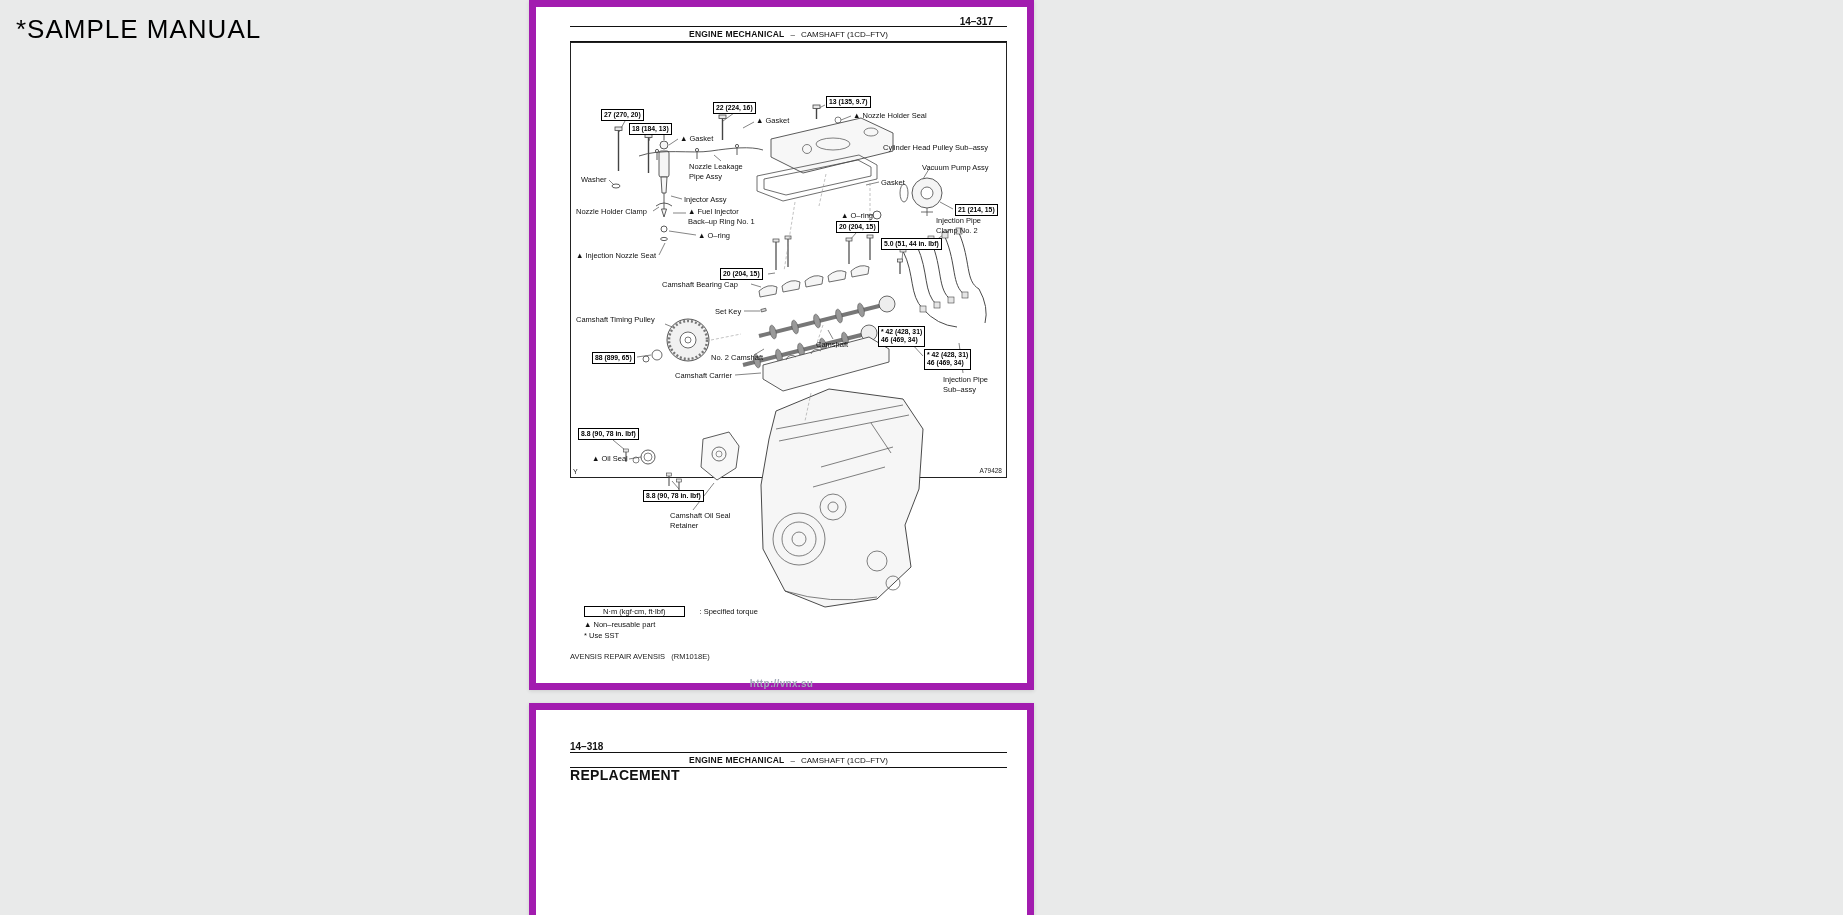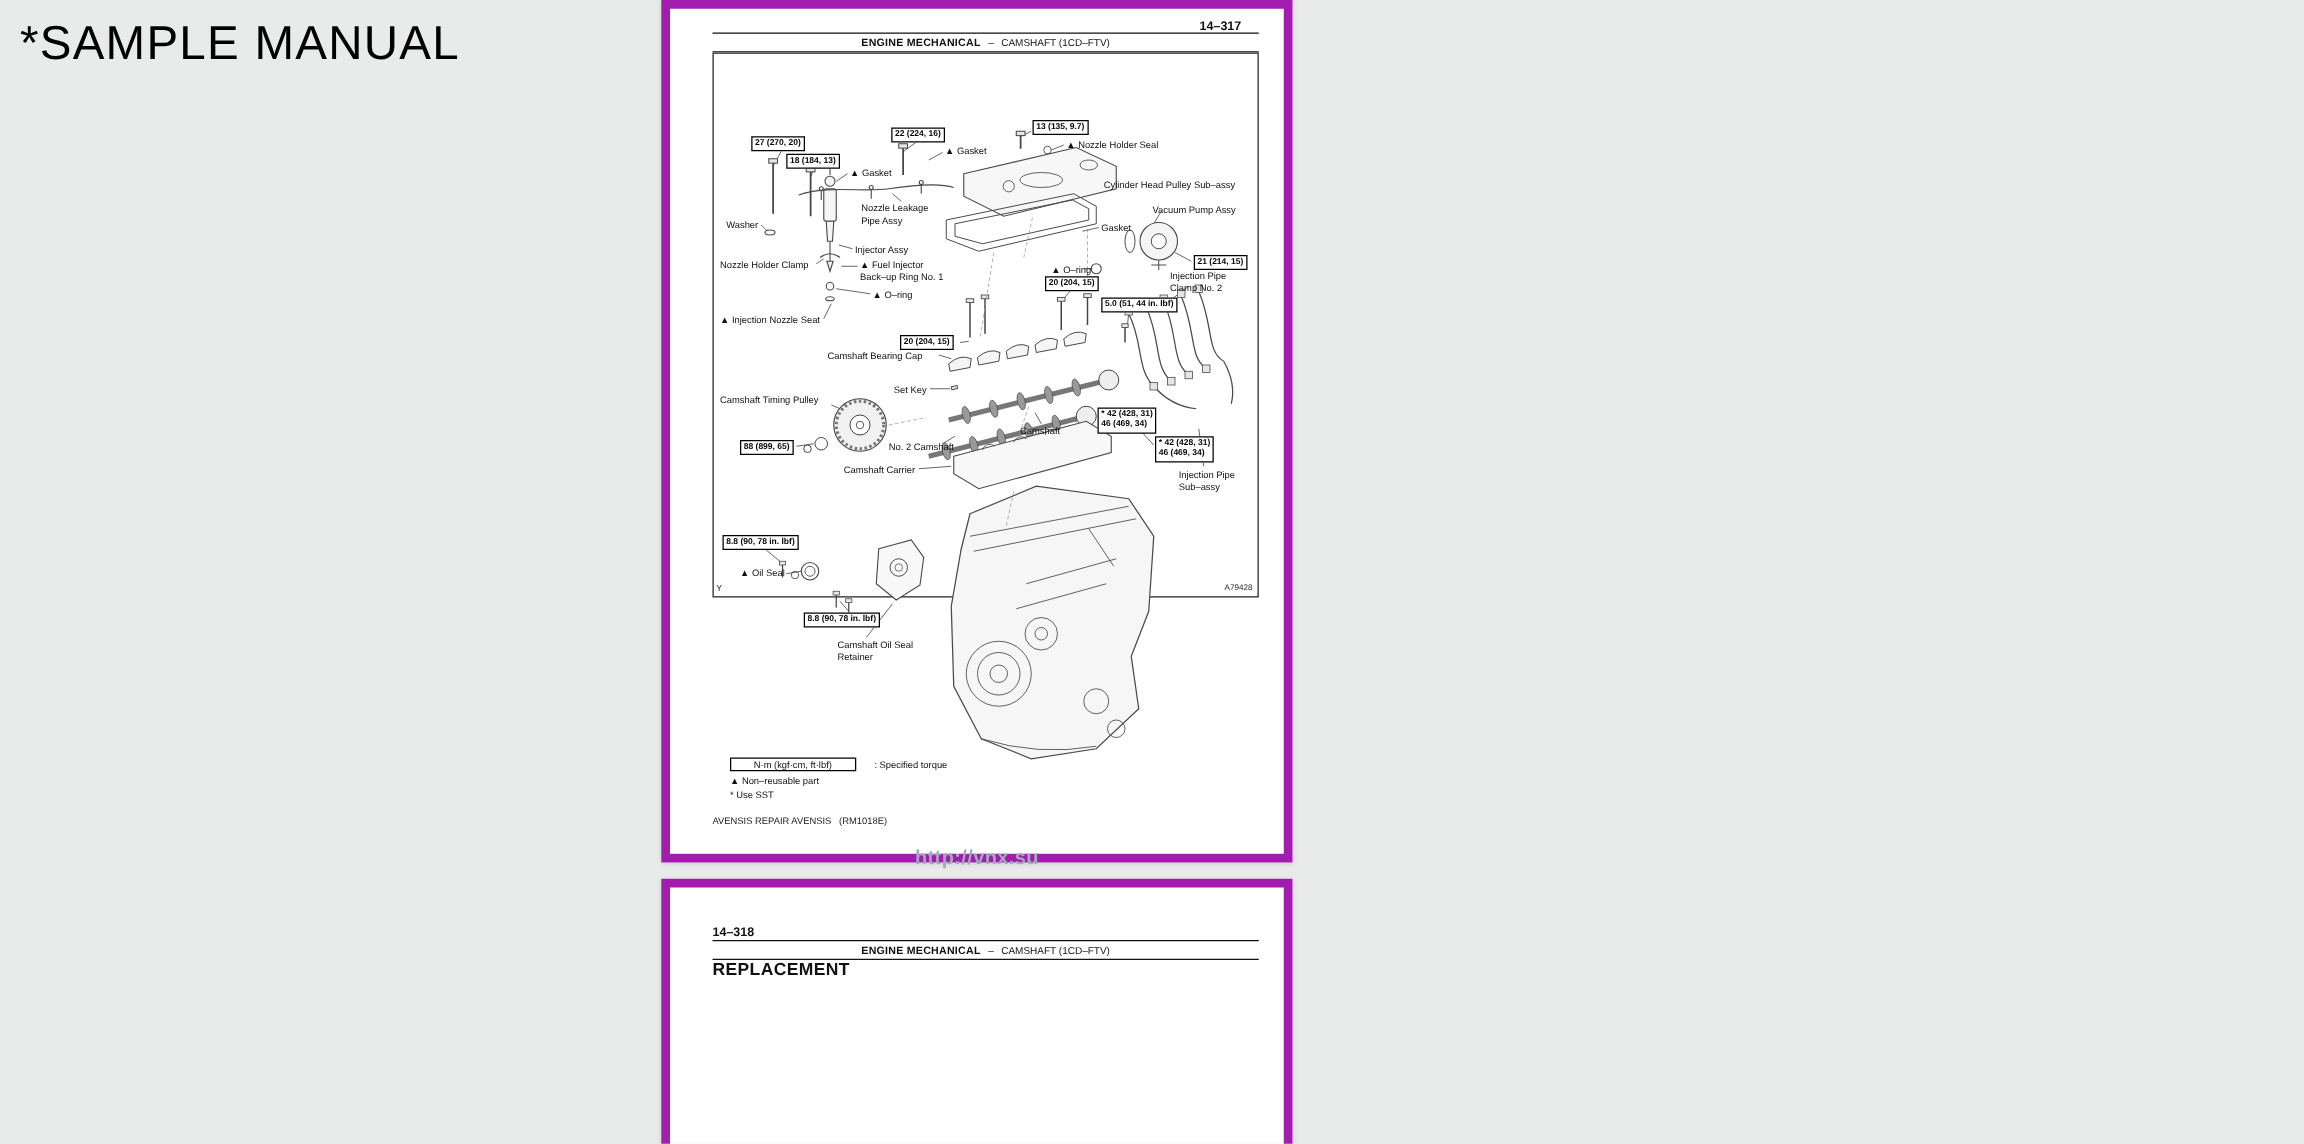--- a/index.html
+++ b/index.html
@@ -5,21 +5,21 @@
   * { margin:0; padding:0; box-sizing:border-box; }
   html,body { width:1843px; height:915px; }
   body {
     position:relative; overflow:hidden;
     background:#e9eaea;
     font-family:"Liberation Sans", sans-serif;
     color:#111;
   }
   .sample-overlay {
     position:absolute; left:16px; top:14px;
-    font-size:38px; font-weight:400; letter-spacing:1px; color:#000;
+    font-size:26px; font-weight:400; letter-spacing:1px; color:#000;
   }
   .page {
     position:absolute; left:529px; width:505px; background:#fff;
     border:7px solid #a21caf; box-shadow:0 1px 4px rgba(0,0,0,.12);
   }
   .page1 { top:0; height:690px; }
   .page2 { top:703px; height:260px; }
   .pagenum { position:absolute; font-size:10px; font-weight:bold; color:#111; }
   .pagenum-right { top:9px; right:34px; }
   .pagenum-left  { top:31px; left:34px;text-align:right; }
@@ -49,21 +49,21 @@
   }
   .legend { position:absolute; left:13px; top:563px; z-index:3; font-size:7.5px; color:#111; }
   .legrow { margin-bottom:2.5px; }
   .legend .bx { border:1px solid #000; padding:0 18px; display:inline-block; background:#fff; }
   .legend .sfx { margin-left:15px; }
   .figid { position:absolute; right:4px; bottom:3px; font-size:6.5px; color:#222; z-index:3; }
   .cornerY { position:absolute; left:2px; bottom:2px; font-size:7px; color:#222; z-index:3; }
   .pgfooter { position:absolute; left:34px; top:645px; font-size:7.5px; color:#222; white-space:pre; }
   .watermark {
     position:absolute; left:0; right:0; top:671px; text-align:center;
-    font-size:16px; font-weight:bold; letter-spacing:.3px; color:#a2a9b8;
+    font-size:10px; font-weight:bold; letter-spacing:.3px; color:#a2a9b8;
   }
   .sectitle {
     position:absolute; left:34px; top:57px;
     font-size:14px; font-weight:bold; letter-spacing:.3px; color:#111;
   }
 </style>
 </head>
 <body>
 
 <div class="sample-overlay">*SAMPLE MANUAL</div>

